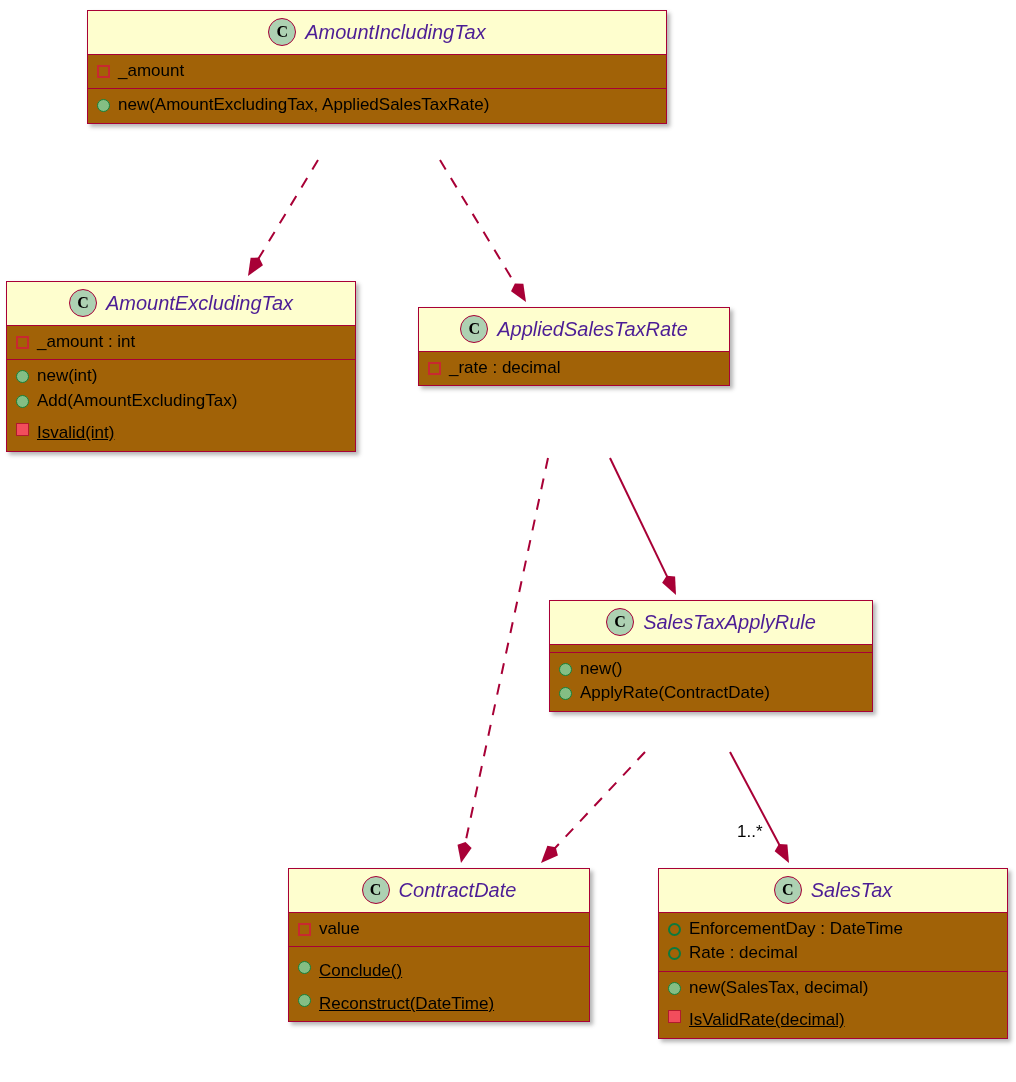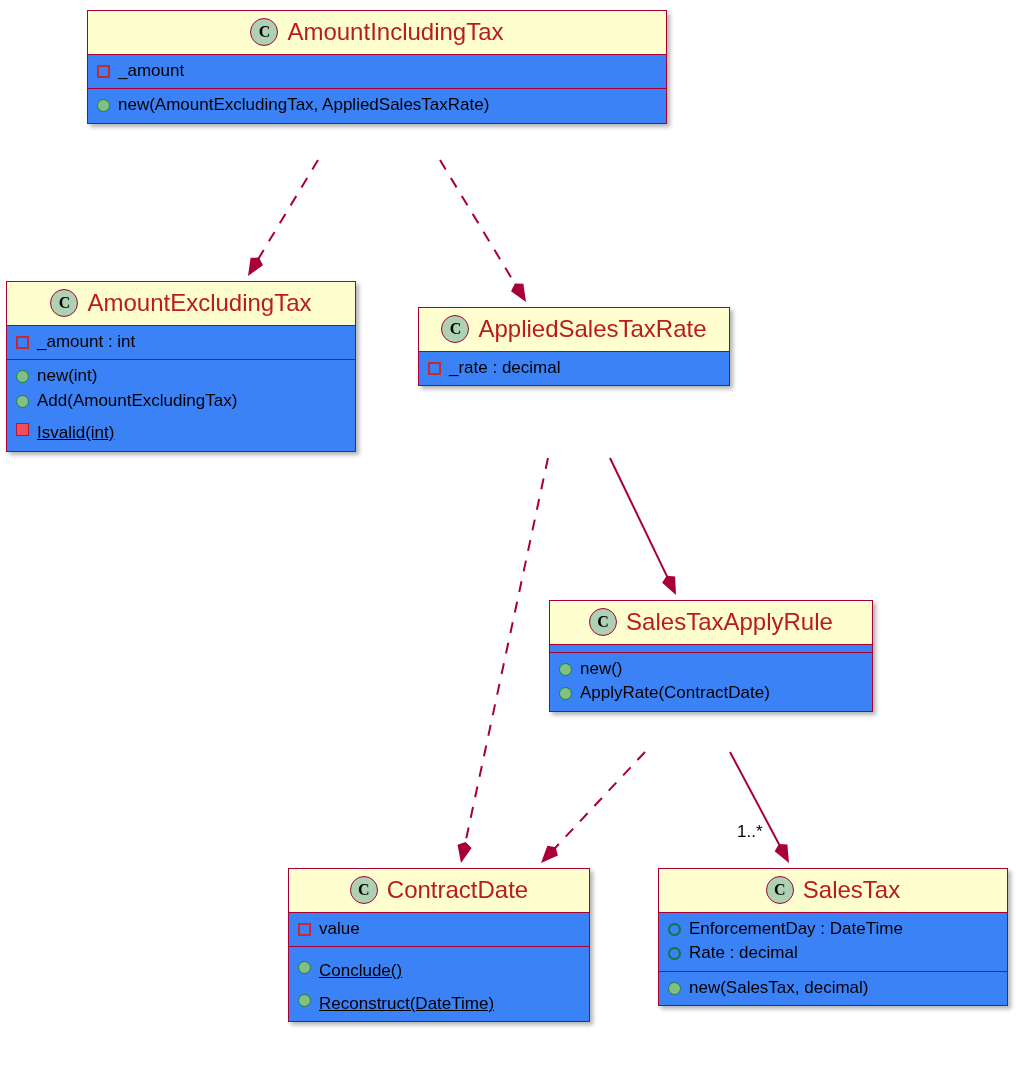--- a/index.html
+++ b/index.html
@@ -51,28 +51,29 @@
     align-items: center;
     justify-content: center;
     font-size: 16px;
     font-weight: bold;
     color: #000000;
     font-family: "Liberation Serif", serif;
     line-height: 1;
     flex: 0 0 auto;
   }
   .class-title {
-    font-size: 24px;
-    color: #b91c1c;
+    font-size: 20px;
+    color: #4c1d95;
     white-space: nowrap;
+    font-style: italic;
   }
   .compartment {
     border-top: 1.5px solid #A80036;
     padding: 4px 0 5px 0;
-    background: #3b82f6;
+    background: #a16207;
     text-align: right;
   }
   .compartment.empty {
     padding: 0;
     height: 7px;
   }
   .member {
     display: flex;
     align-items: center;
     gap: 8px;
@@ -257,16 +258,20 @@
         <div class="member">
           <span class="marker circ-open"></span>
           <span class="member-label">Rate : decimal</span>
         </div>
       </div>
       <div class="compartment">
         <div class="member">
           <span class="marker circ-filled"></span>
           <span class="member-label">new(SalesTax, decimal)</span>
         </div>
+        <div class="member">
+          <span class="marker sq-filled"></span>
+          <span class="member-label static">IsValidRate(decimal)</span>
+        </div>
       </div>
     </div>
     <div class="edge-label" style="left: 737px; top: 822px;">1..*</div>
   </div>
 
 </body></html>

